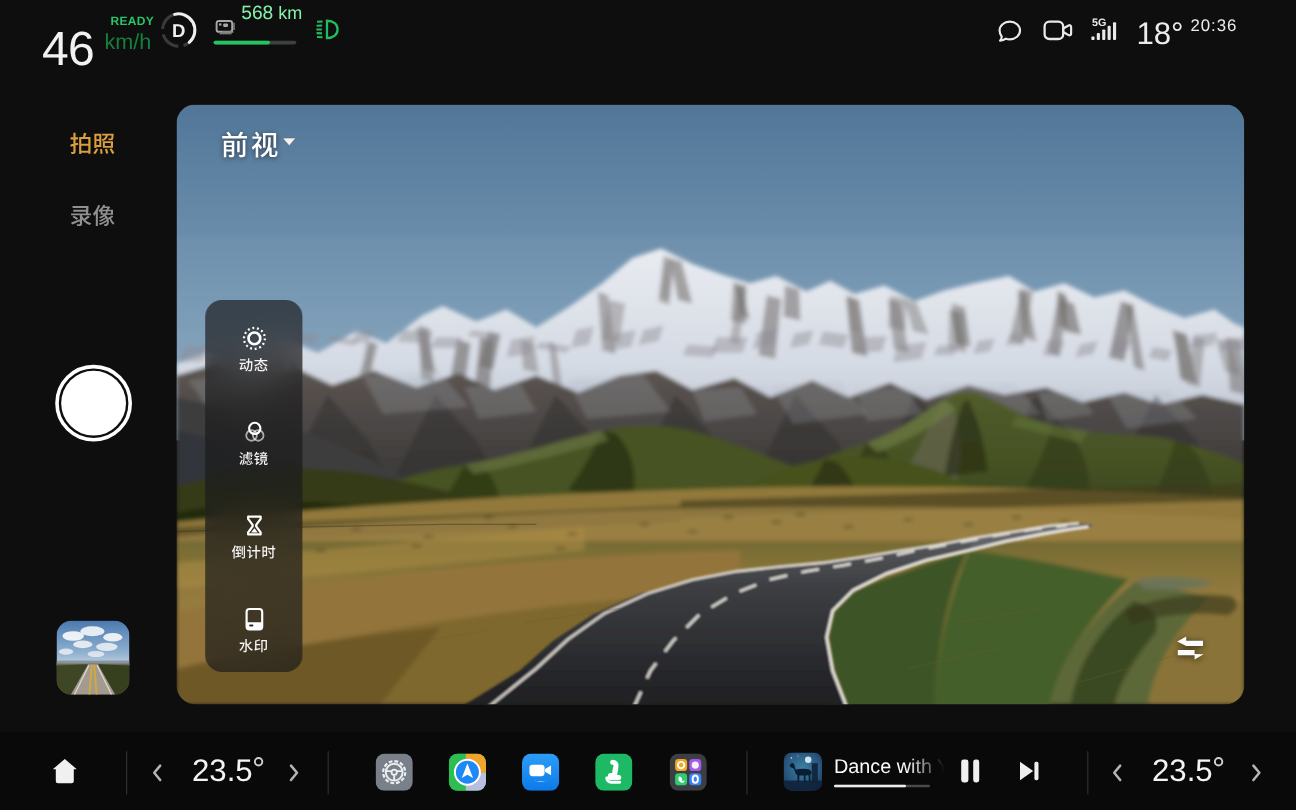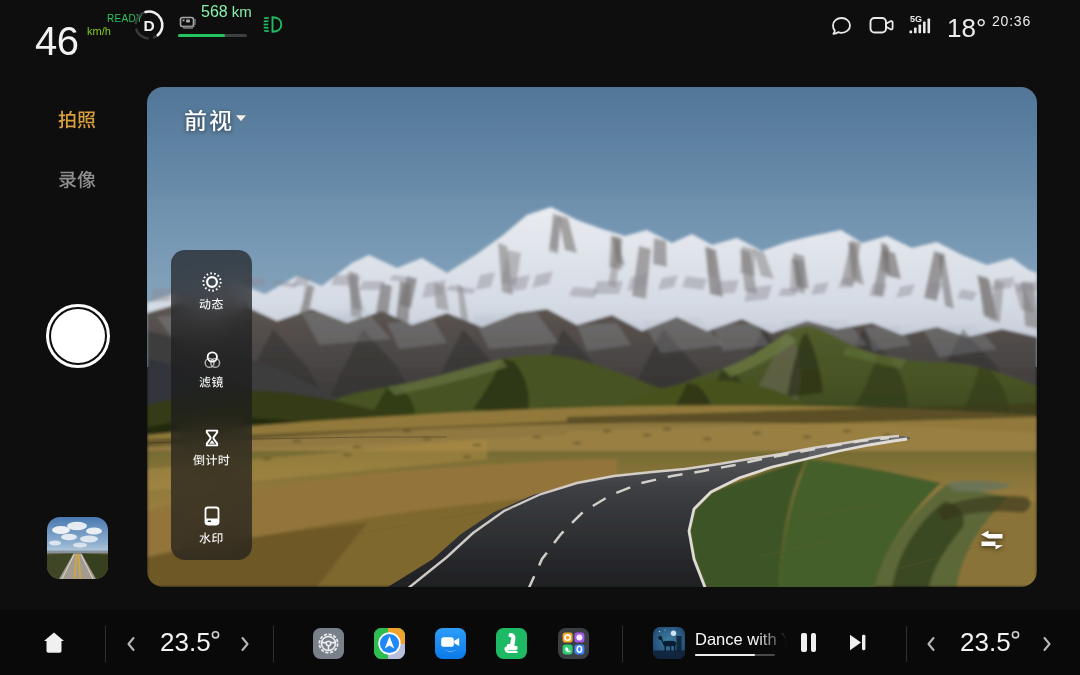--- a/index.html
+++ b/index.html
@@ -312,22 +312,22 @@
       <g transform="translate(12.40,10.56) scale(0.01200,-0.01200)">
         <path d="M144.11993408203125 497.599853515625H457.719970703125V406.0001220703125H144.11993408203125ZM824.4002075195312 774.7999267578125H919.919921875V180.7598876953125Q919.919921875 144.199951171875 910.9599304199219 120.10000610351562Q901.9999389648438 96.00006103515625 875.8399658203125 83.16009521484375Q850.1199951171875 70.7601318359375 811.0199890136719 67.24014282226562Q771.9199829101562 63.72015380859375 718.199951171875 63.72015380859375Q716.0799560546875 78.2401123046875 710.219970703125 96.62005615234375Q704.3599853515625 115 696.8200073242188 133.3199462890625Q689.280029296875 151.639892578125 681.800048828125 164.4798583984375Q723.0001220703125 163.4798583984375 757.9401550292969 163.19985961914062Q792.8801879882812 162.91986083984375 804.6401977539062 162.91986083984375Q816.4002075195312 163.35986328125 820.4002075195312 167.57986450195312Q824.4002075195312 171.79986572265625 824.4002075195312 183.119873046875ZM526.0401000976562 774.7999267578125H876.6800537109375V680.960205078125H621.1198120117188V-82.43994140625H526.0401000976562ZM391.00006103515625 822.9599609375 464.2398681640625 746.6401977539062Q416.2799072265625 727.0802001953125 359.23992919921875 709.4201965332031Q302.199951171875 691.7601928710938 243.17996215820312 677.1601867675781Q184.15997314453125 662.5601806640625 128.47998046875 651.2401733398438Q124.79998779296875 666.880126953125 115.70001220703125 689.2800598144531Q106.60003662109375 711.6799926757812 98.56005859375 726.7599487304688Q151.00006103515625 739.199951171875 205.10006713867188 754.6399536132812Q259.2000732421875 770.0799560546875 307.4200744628906 787.7999572753906Q355.64007568359375 805.5199584960938 391.00006103515625 822.9599609375ZM98.56005859375 726.7599487304688H195.07977294921875V111.199951171875L91.4000244140625 30.04010009765625Q88.280029296875 42.320068359375 81.70004272460938 60.980010986328125Q75.12005615234375 79.63995361328125 67.36007690429688 98.57989501953125Q59.60009765625 117.51983642578125 51.56011962890625 129.47979736328125Q66.840087890625 136.71978759765625 82.7000732421875 153.11978149414062Q98.56005859375 169.519775390625 98.56005859375 198.519775390625ZM91.4000244140625 30.04010009765625 84.6800537109375 115.03985595703125 132.75994873046875 149.71978759765625 454.9599609375 221.79986572265625Q454.39996337890625 200.7999267578125 456.01995849609375 175.10000610351562Q457.63995361328125 149.40008544921875 460.3199462890625 133.20013427734375Q370.99993896484375 111.68011474609375 309.99993896484375 96.20010375976562Q248.99993896484375 80.7200927734375 210.03994750976562 70.340087890625Q171.0799560546875 59.9600830078125 147.99996948242188 52.90008544921875Q124.91998291015625 45.840087890625 112.33999633789062 40.500091552734375Q99.760009765625 35.16009521484375 91.4000244140625 30.04010009765625Z" fill="#f5f5f5"></path>
       </g>
     </svg>
   </div>
 <svg class="abs" style="left:979px;top:529px;filter:drop-shadow(0 1px 2.5px rgba(0,0,0,.65))" width="26" height="23">
 <path d="M9.5,1.5 L9.5,5 L23.5,5 L23.5,9.4 L9.5,9.4 L9.5,9.4 L2,5.5 Z" fill="#fafafa"></path>
 <path d="M16.5,12.6 L16.5,16 L24,16.2 L16.5,20.5 L16.5,17 L2.5,17 L2.5,12.6 Z" fill="#fafafa"></path>
 </svg>
 <div class="abs" style="left:35px;top:19px;font-size:40px;color:#f2f2f2;letter-spacing:-0.5px">46</div>
-<div class="abs" style="left:107px;top:13px;font-size:10px;font-weight:normal;color:#27c566;letter-spacing:0.3px">READY</div>
-<div class="abs" style="left:87px;top:25px;font-size:11px;color:#84cc16">km/h</div>
+<div class="abs" style="left:92px;top:13px;font-size:10px;font-weight:bold;color:#27c566;letter-spacing:0.3px">READY</div>
+<div class="abs" style="left:87px;top:25px;font-size:18px;color:#15803d">km/h</div>
 <svg class="abs" style="left:133px;top:9px" width="32" height="32">
 <circle cx="16" cy="16" r="13.5" fill="none" stroke="#3a3a3a" stroke-width="2.5" stroke-dasharray="17 4.5"></circle>
 <path d="M12.5,3 A13.5,13.5 0 0 1 24.7,26.3" fill="none" stroke="#f0f0f0" stroke-width="2.5" stroke-linecap="round"></path>
 <text x="16" y="21.5" text-anchor="middle" font-family="Liberation Sans" font-size="15.5" font-weight="bold" fill="#f0f0f0">D</text>
 </svg>
 <svg class="abs" style="left:177px;top:13px" width="22" height="16">
 <rect x="3.5" y="4.5" width="13" height="9" rx="2" fill="none" stroke="#a8a8a8" stroke-width="1.6"></rect>
 <rect x="5.5" y="6.5" width="2" height="1.8" fill="#a8a8a8"></rect>
     <rect x="9" y="6.5" width="4" height="3" rx="1" fill="#a8a8a8"></rect>
 <path d="M6,15 L16,15 M18,6 L18,12" stroke="#7a7a7a" stroke-width="1.4"></path>

